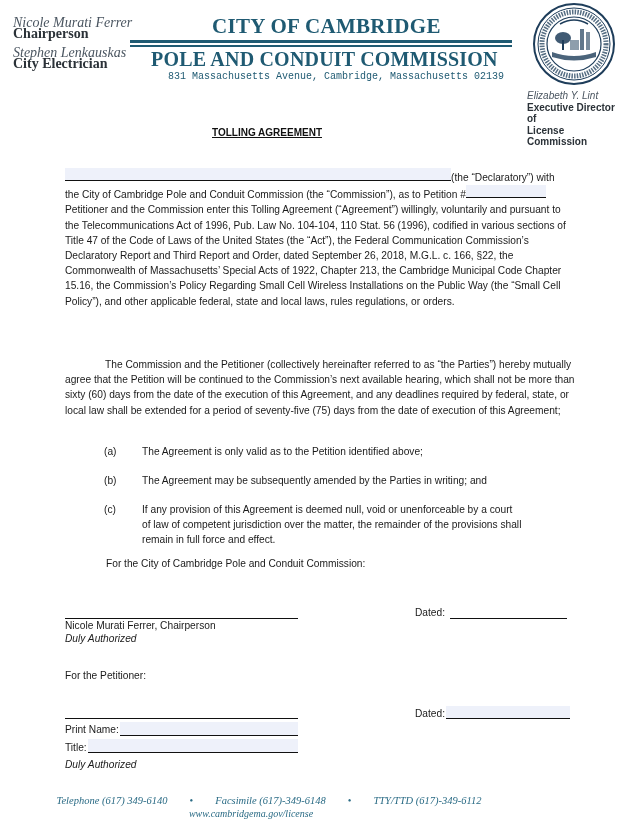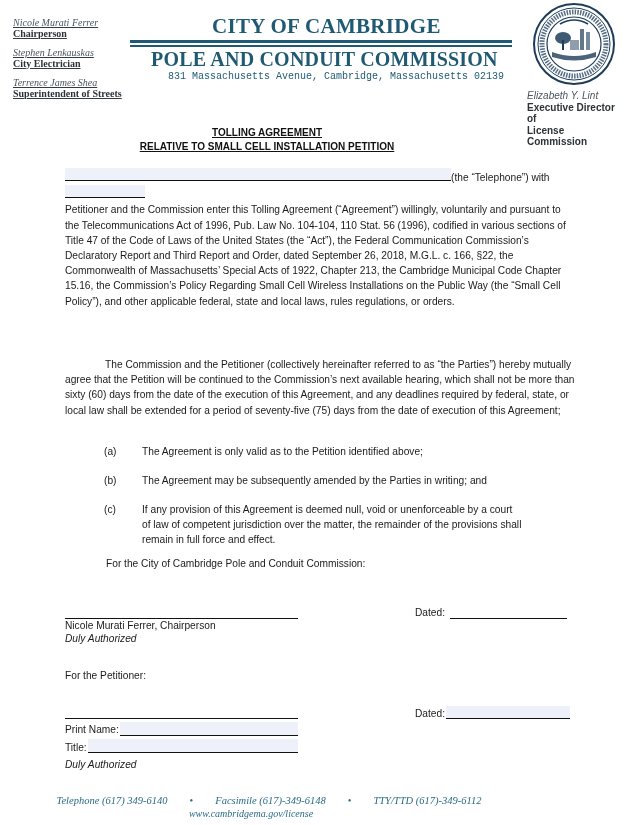--- a/index.html
+++ b/index.html
@@ -1,18 +1,18 @@
 <!DOCTYPE html>
 <html><head>
 <meta charset="utf-8">
 <style>
   html, body { margin:0; padding:0; background:#ffffff; }
   body { width:634px; height:825px; position:relative; overflow:hidden; color:#1a1a1a; }
 
-  .left-officials { position:absolute; left:13px; top:17px; width:140px; font-family:"Liberation Serif", serif; font-size:10px; line-height:11px; color:#333c44;text-decoration:underline; }
+  .left-officials { position:absolute; left:13px; top:17px; width:140px; font-family:"Liberation Serif", serif; font-size:14px; line-height:11px; color:#333c44; }
   .official { margin-bottom:8px; }
   .official .name { font-style:italic; color:#4a5560; }
   .official .role { font-weight:bold; color:#2b3238; }
 
   .hdr-city { position:absolute; left:212px; top:14px; font-family:"Liberation Serif", serif; font-weight:bold; font-size:21px; color:#1f5a72; letter-spacing:0.3px; }
   .hdr-rule1 { position:absolute; left:130px; top:40px; width:382px; height:3px; background:#1f5a72; }
   .hdr-rule2 { position:absolute; left:130px; top:45px; width:382px; height:2px; background:#1f5a72; }
   .hdr-commission { position:absolute; left:151px; top:48px; font-family:"Liberation Serif", serif; font-weight:bold; font-size:20px; color:#1f5a72; letter-spacing:0.2px; }
   .hdr-address { position:absolute; left:168px; top:71px; font-family:"Liberation Mono", monospace; font-size:10px; color:#1f5a72; }
 
@@ -48,24 +48,20 @@
 
 <div class="left-officials">
   <div class="official">
     <div class="name">Nicole Murati Ferrer</div>
     <div class="role">Chairperson</div>
   </div>
   <div class="official">
     <div class="name">Stephen Lenkauskas</div>
     <div class="role">City Electrician</div>
   </div>
-  <div class="official">
-    <div class="name">Terrence James Shea</div>
-    <div class="role">Superintendent of Streets</div>
-  </div>
 </div>
 
 <div class="hdr-city">CITY OF CAMBRIDGE</div>
 <div class="hdr-rule1"></div>
 <div class="hdr-rule2"></div>
 <div class="hdr-commission">POLE AND CONDUIT COMMISSION</div>
 <div class="hdr-address">831 Massachusetts Avenue, Cambridge, Massachusetts 02139</div>
 
 <svg class="seal" viewBox="0 0 88 84">
   <circle cx="44" cy="42" r="40" fill="#fff" stroke="#1e3d5a" stroke-width="2"></circle>
@@ -82,29 +78,28 @@
 </svg>
 
 <div class="director">
   <div class="name">Elizabeth Y. Lint</div>
   <div class="role">Executive Director of</div>
   <div class="role">License Commission</div>
 </div>
 
 <div class="title-block">
   <div>TOLLING AGREEMENT</div>
-  <div>RELATIVE TO SMALL CELL INSTALLATION PETITION</div>
 </div>
 
 <div class="body-text p1">
   <div style="white-space:nowrap;">
-    <span class="blank" style="width:386px;"></span><span>(the “Telephone”) with</span>
+    <span class="blank" style="width:386px;"></span><span>(the “Declaratory”) with</span>
   </div>
   <div style="white-space:nowrap;">
-    <span class="blank" style="width:80px;"></span>
+    <span>the City of Cambridge Pole and Conduit Commission (the “Commission”), as to Petition #</span><span class="blank" style="width:80px;"></span>
   </div>
   <div>Petitioner and the Commission enter this Tolling Agreement (“Agreement”) willingly, voluntarily and pursuant to the Telecommunications Act of 1996, Pub. Law No. 104-104, 110 Stat. 56 (1996), codified in various sections of Title 47 of the Code of Laws of the United States (the “Act”), the Federal Communication Commission’s Declaratory Report and Third Report and Order, dated September 26, 2018,  M.G.L. c. 166, §22, the Commonwealth of Massachusetts’ Special Acts of 1922, Chapter 213, the Cambridge Municipal Code Chapter 15.16, the Commission’s Policy Regarding Small Cell Wireless Installations on the Public Way (the “Small Cell Policy”), and other applicable federal, state and local laws, rules regulations, or orders.</div>
 </div>
 
 <div class="body-text p2" style="text-indent:40px;">
   <span>The Commission and the Petitioner (collectively hereinafter referred to as “the Parties”) hereby mutually agree that the Petition will be continued to the Commission’s next available hearing, which shall not be more than sixty (60) days from the date of the execution of this Agreement, and any deadlines required by federal, state, or local law shall be extended for a period of seventy-five (75) days from the date of execution of this Agreement;</span>
 </div>
 
 <div class="list">
   <div class="list-item" style="top:444px;">

